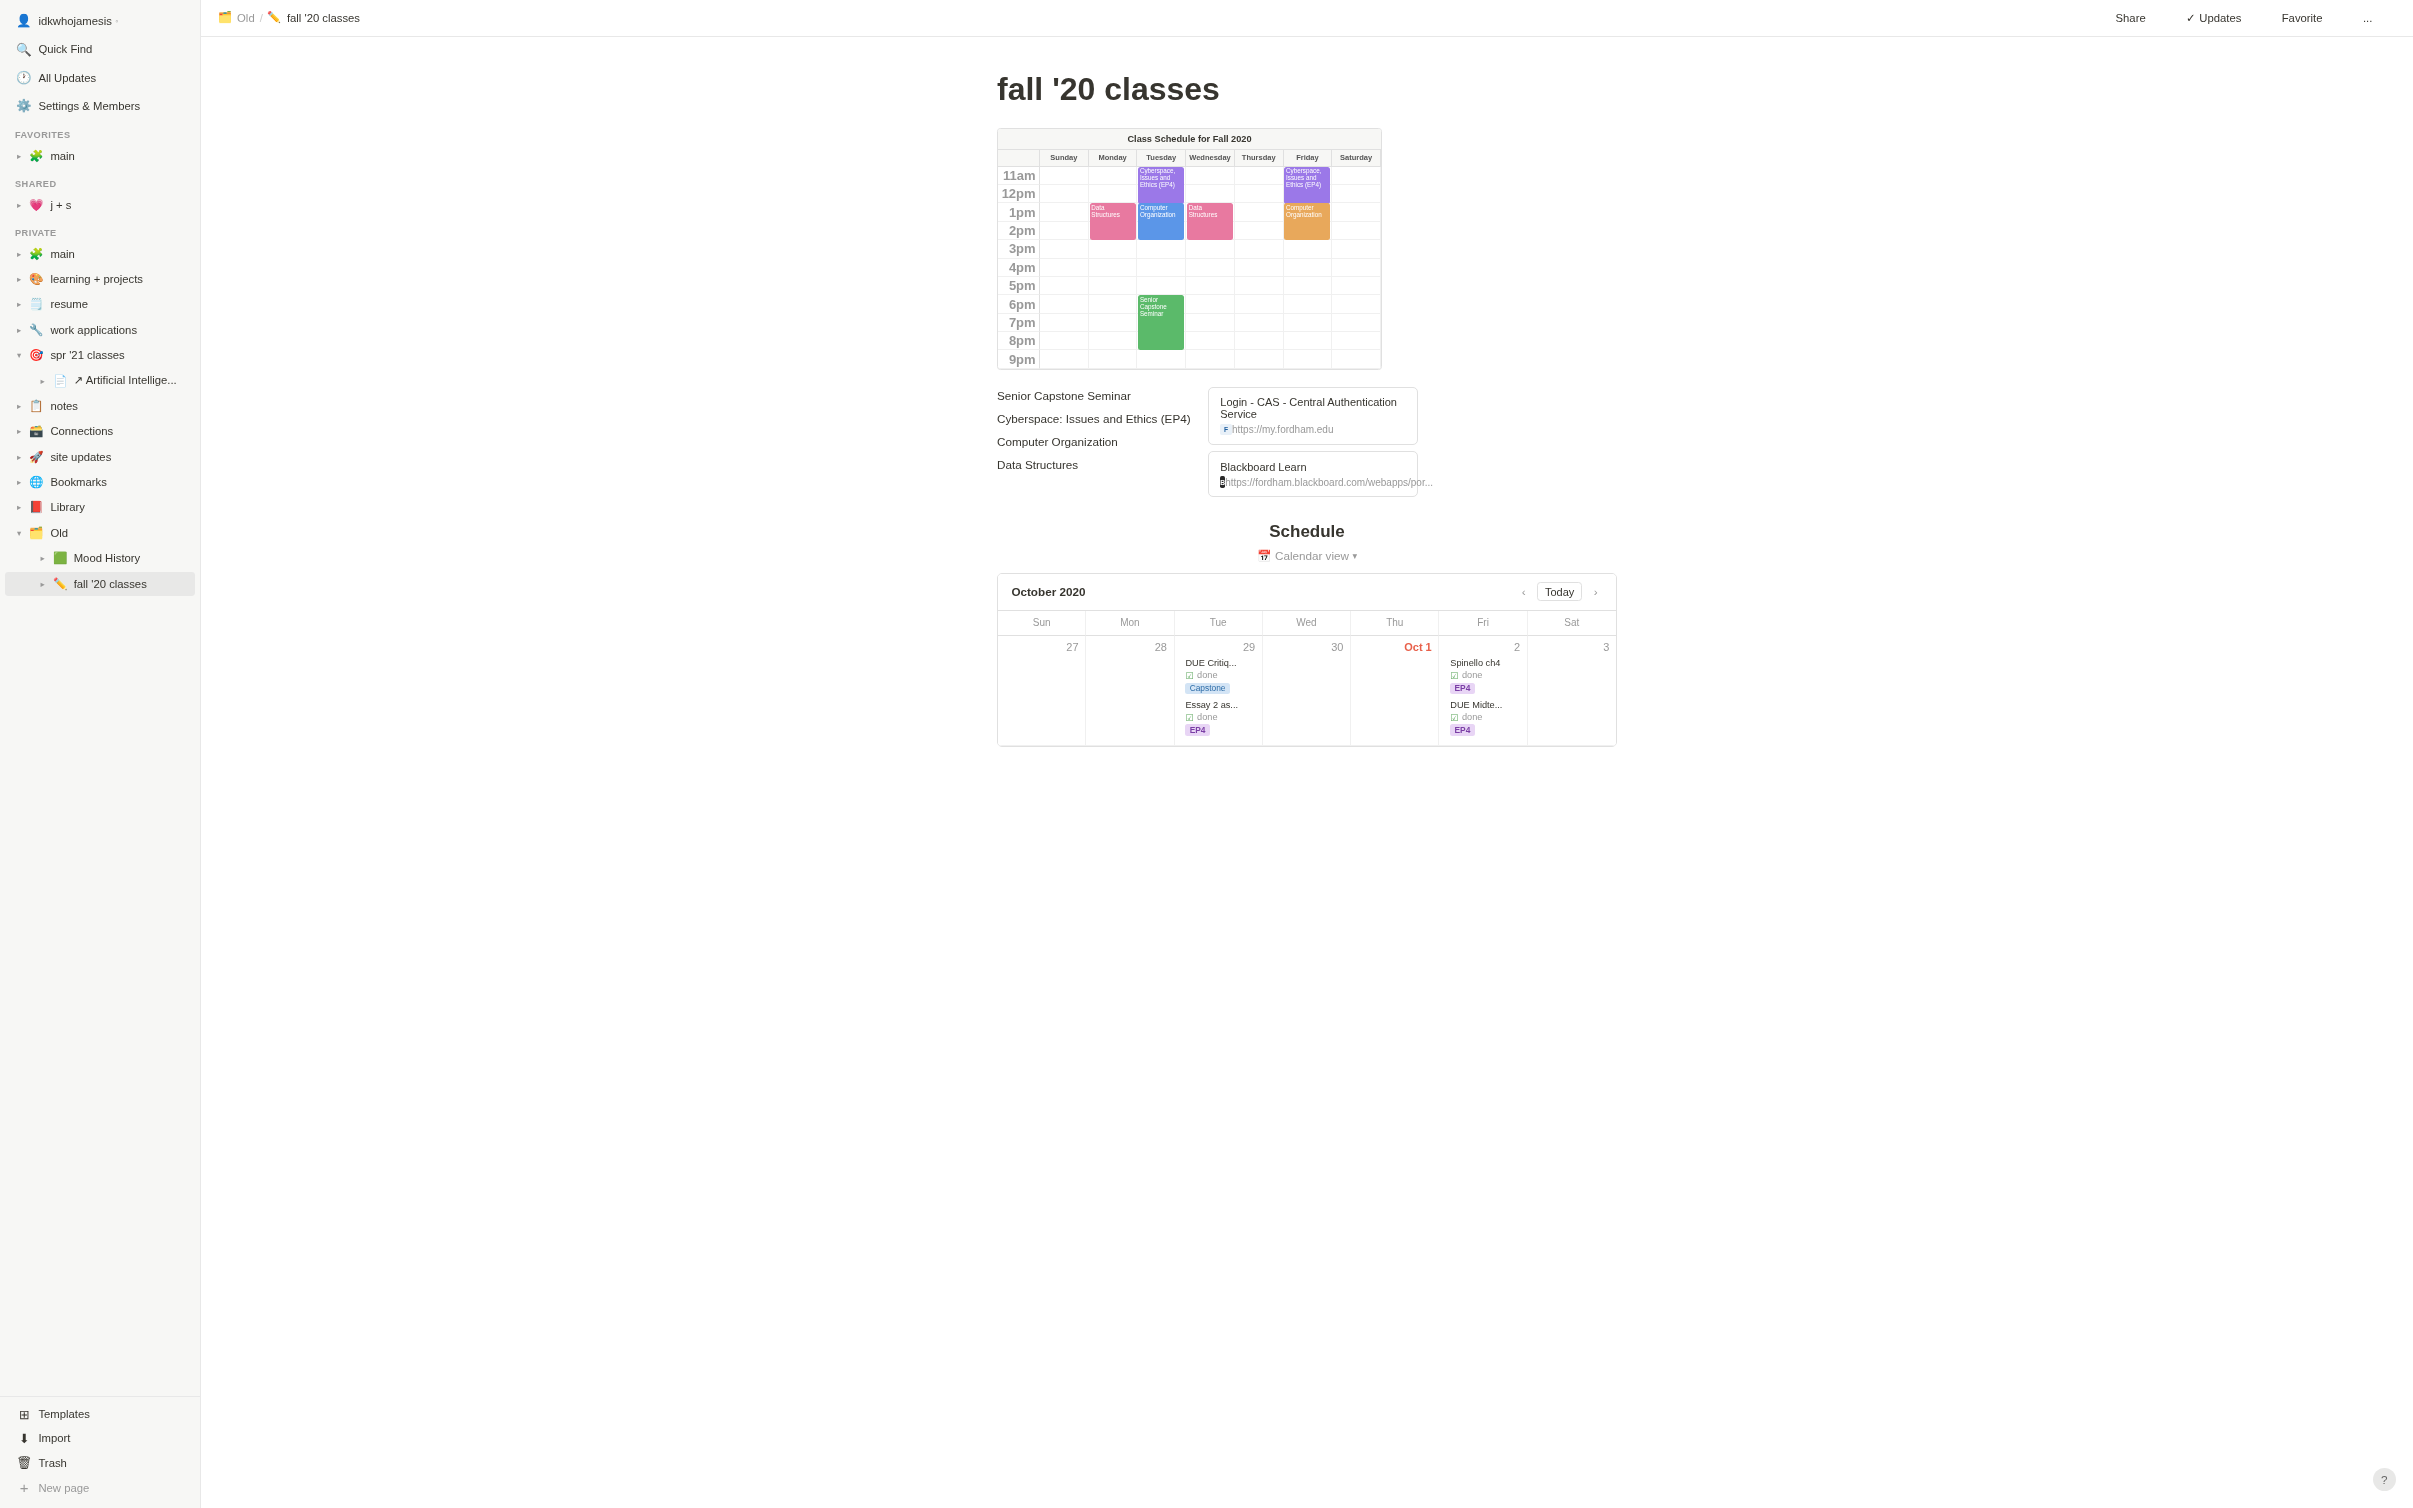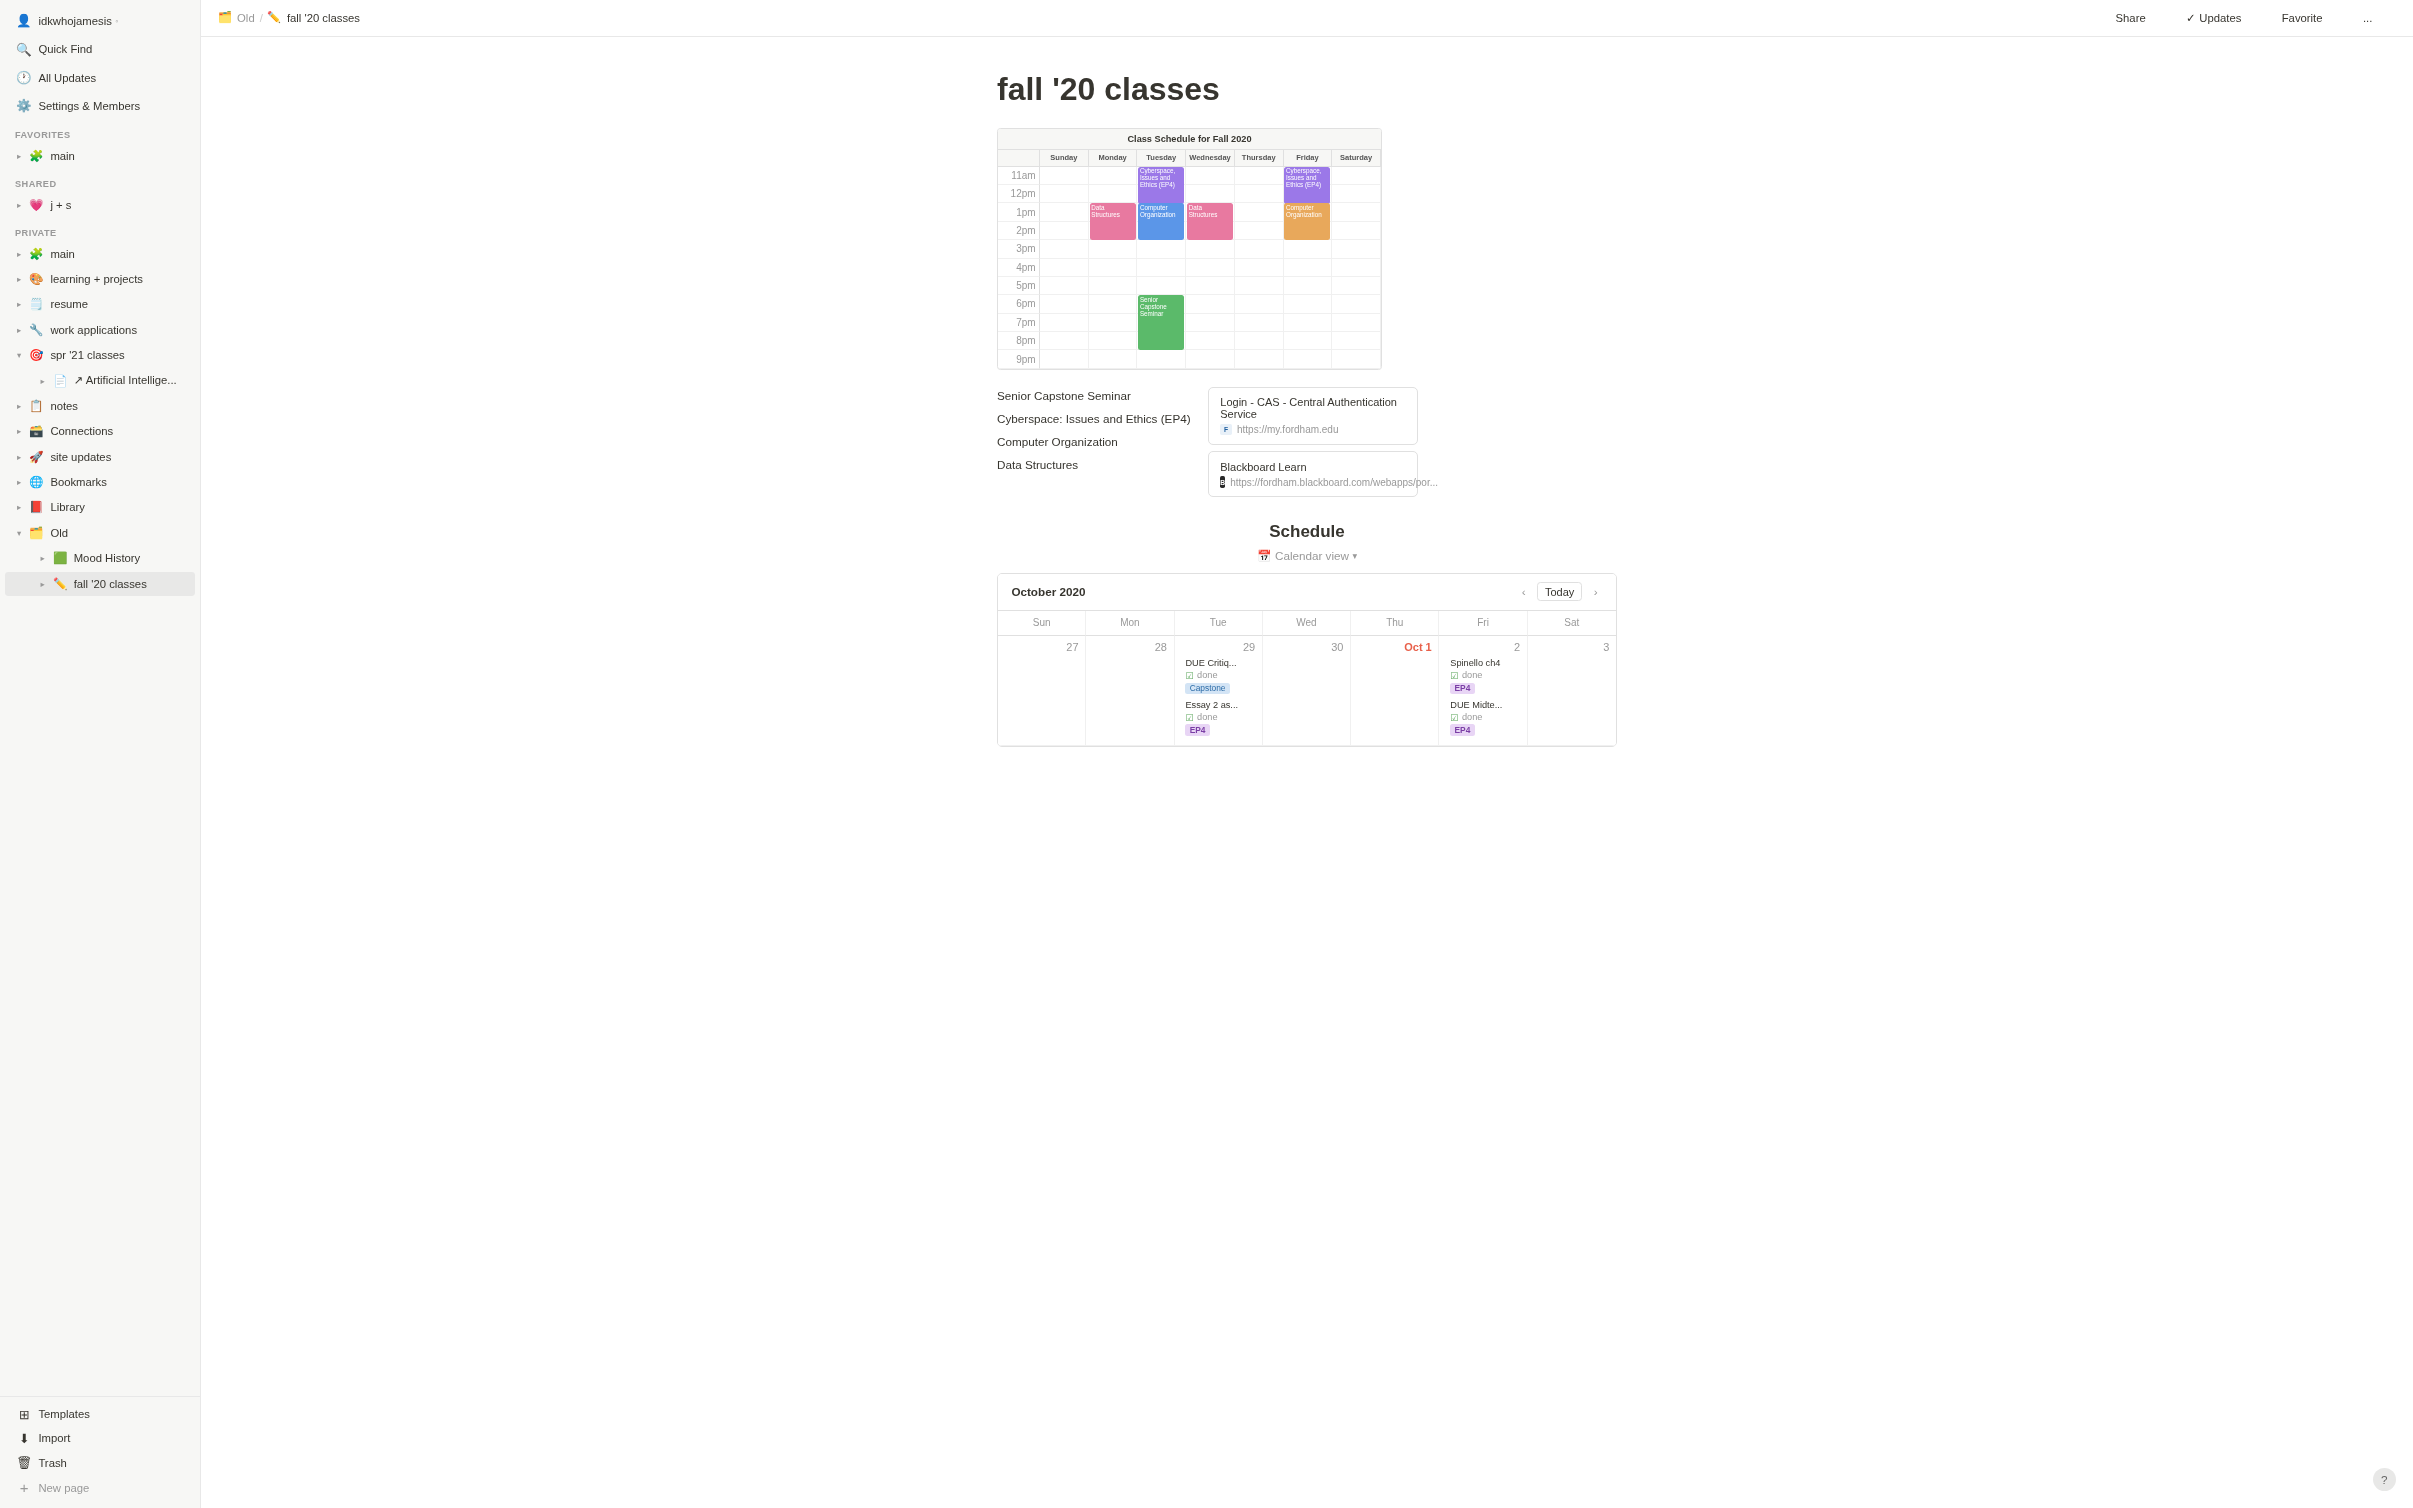--- a/index.html
+++ b/index.html
@@ -172,27 +172,28 @@
       font-weight: 600;
       border-bottom: 0.8px solid #e0e0e0;
       border-right: 0.8px solid #e0e0e0;
       font-size: 7.5px;
       color: #555;
     }
     .schedule-grid .time-cell {
       padding: 1.7px 3.4px;
       text-align: left;
       color: #999;
-      font-size: 10px;
+      font-size: 13px;
       border-right: 0.8px solid #e0e0e0;
       border-bottom: 0.8px solid #f0f0f0;
       height: 18.4px;
       display: flex;
       align-items: center;
       justify-content: flex-end;
+      font-weight: bold;
     }
     .schedule-grid .day-cell {
       border-right: 0.8px solid #f0f0f0;
       border-bottom: 0.8px solid #f0f0f0;
       height: 18.4px;
       position: relative;
     }
     .sched-event {
       position: absolute;
       left: 0.8px; right: 0.8px;
@@ -236,21 +237,21 @@
     }
     .link-card {
       border: 0.8px solid #e0e0e0;
       border-radius: 5px;
       padding: 8.4px 11.7px;
       width: 210px;
       cursor: pointer;
       background: #fff;
     }
     .link-card-title { font-size: 11px; font-weight: 500; color: #37352f; margin-bottom: 3.4px; }
-    .link-card-url { display: flex; align-items: center; gap: 5px; font-size: 10px; color: #999; }
+    .link-card-url { display: flex; align-items: center; font-size: 10px; color: #999; }
     .link-favicon { width: 11.7px; height: 11.7px; background: #e0e0e0; border-radius: 1.7px; display: inline-flex; align-items: center; justify-content: center; font-size: 6.7px; }
 
     
     .schedule-section { margin-top: 25px; }
     .schedule-section-header {
       display: flex;
       align-items: center;
       gap: 6.7px;
       margin-bottom: 10px;
       font-size: 17px;

